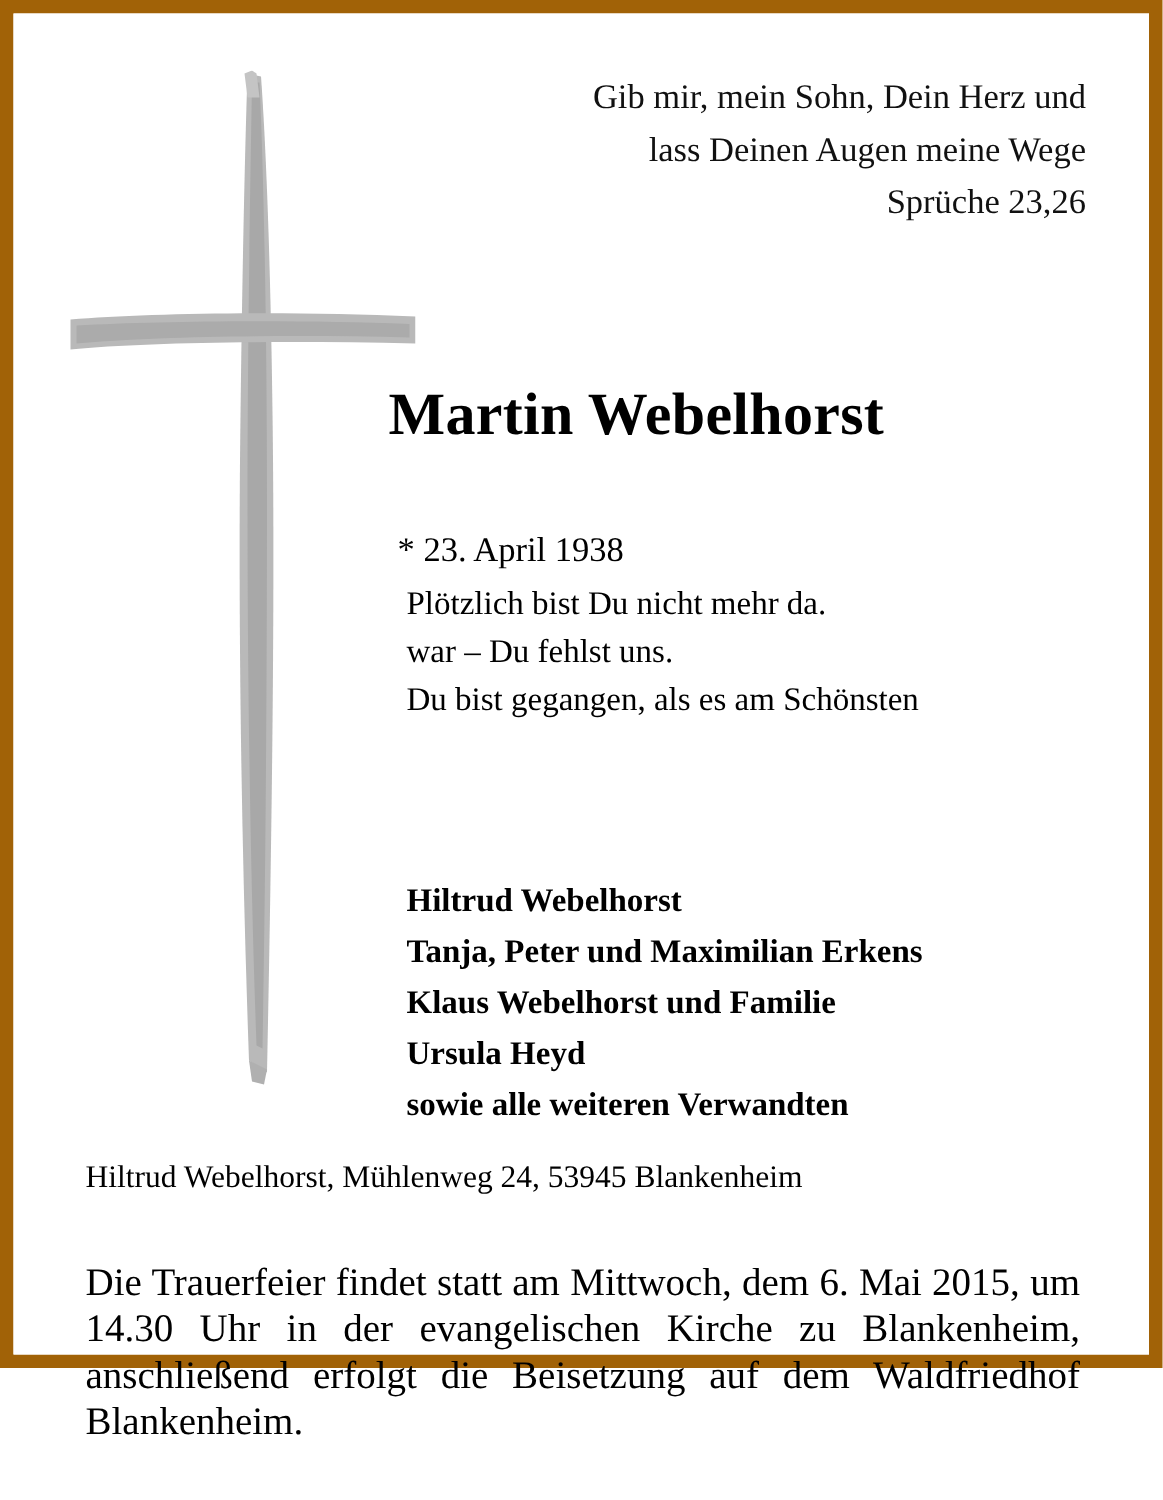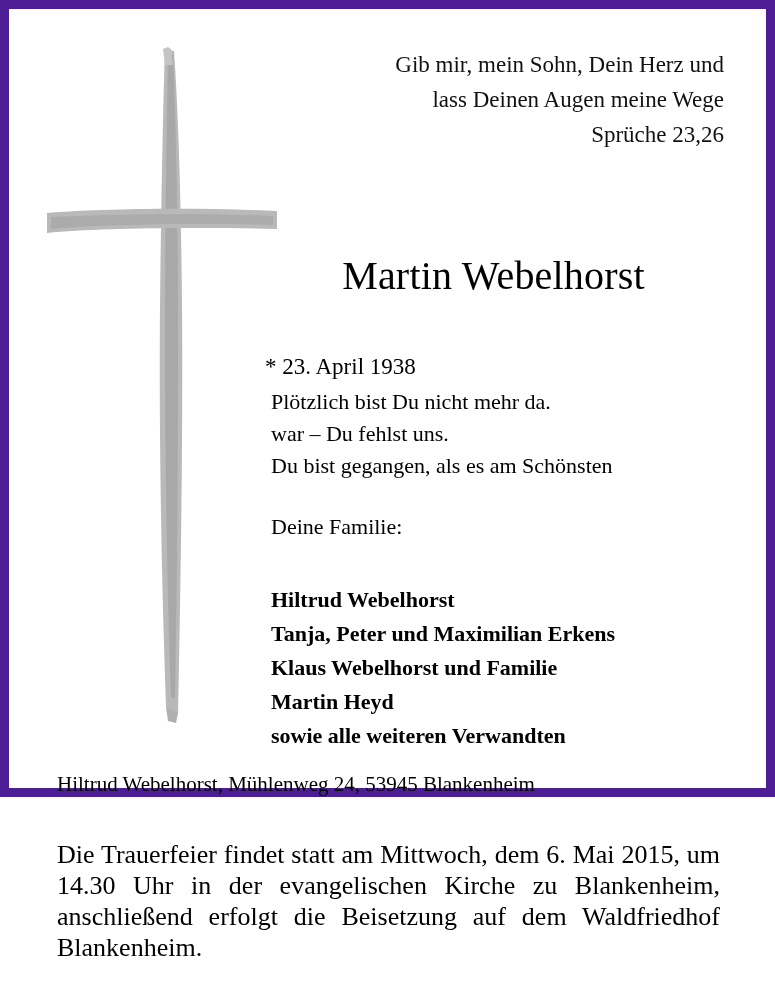--- a/index.html
+++ b/index.html
@@ -10,23 +10,23 @@
   body {
     width: 775px;
     height: 1000px;
     font-family: "Liberation Serif", serif;
     color: #000000;
     overflow: hidden;
   }
   .obituary {
     position: relative;
     width: 775px;
-    height: 797px;
+    height: 912px;
     box-sizing: border-box;
-    border: 9px solid #4c1d95;
+    border: 9px solid #a16207;
     background: #ffffff;
   }
   .inner {
     position: relative;
     width: 100%;
     height: 100%;
     box-sizing: border-box;
     background: #ffffff;
   }
 
@@ -54,23 +54,23 @@
   .verse .ref {
     display: block;
   }
 
   
   .name {
     position: absolute;
     left: 250px;
     right: 38px;
     top: 243px;
-    text-align: center;
+    text-align: left;
     font-size: 40px;
-    font-weight: normal;
+    font-weight: bold;
     letter-spacing: 0.2px;
   }
 
   
   .dates {
     position: absolute;
     left: 256px;
     right: 48px;
     top: 305px;
     display: flex;
@@ -161,26 +161,25 @@
     <div class="dates">
       <span class="date-item">* 23. April 1938</span>
     </div>
 
     <div class="poem">
       <div>Plötzlich bist Du nicht mehr da.</div>
       <div>war – Du fehlst uns.</div>
       <div>Du bist gegangen, als es am Schönsten</div>
     </div>
 
-    <div class="family-intro">Deine Familie:</div>
     <div class="family-list">
       <div>Hiltrud Webelhorst</div>
       <div>Tanja, Peter und Maximilian Erkens</div>
       <div>Klaus Webelhorst und Familie</div>
-      <div>Martin Heyd</div>
+      <div>Ursula Heyd</div>
       <div>sowie alle weiteren Verwandten</div>
     </div>
 
     <div class="address">Hiltrud Webelhorst, Mühlenweg 24, 53945 Blankenheim</div>
 
     <div class="service">
       <span>Die Trauerfeier findet statt am Mittwoch, dem 6. Mai 2015, um 14.30 Uhr in der evangelischen Kirche zu Blankenheim, anschließend erfolgt die Beisetzung auf dem Waldfriedhof Blankenheim.</span>
     </div>
 
   </div>

